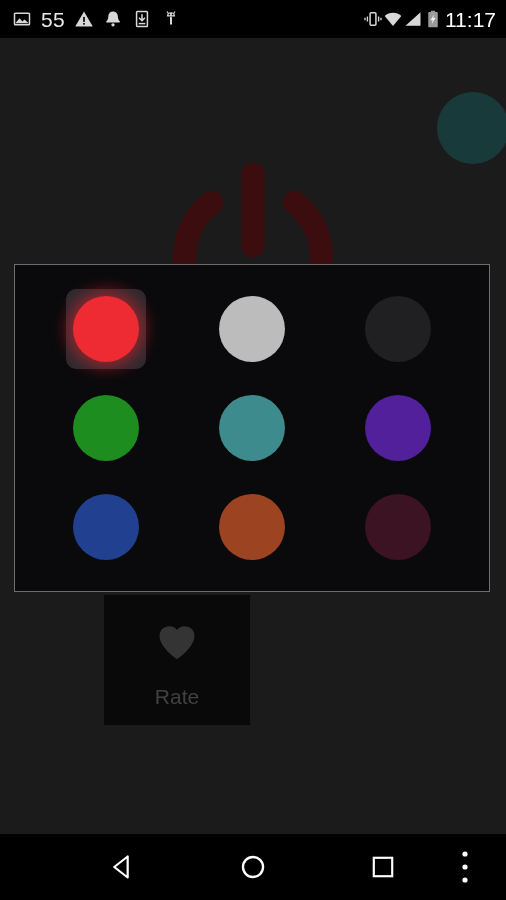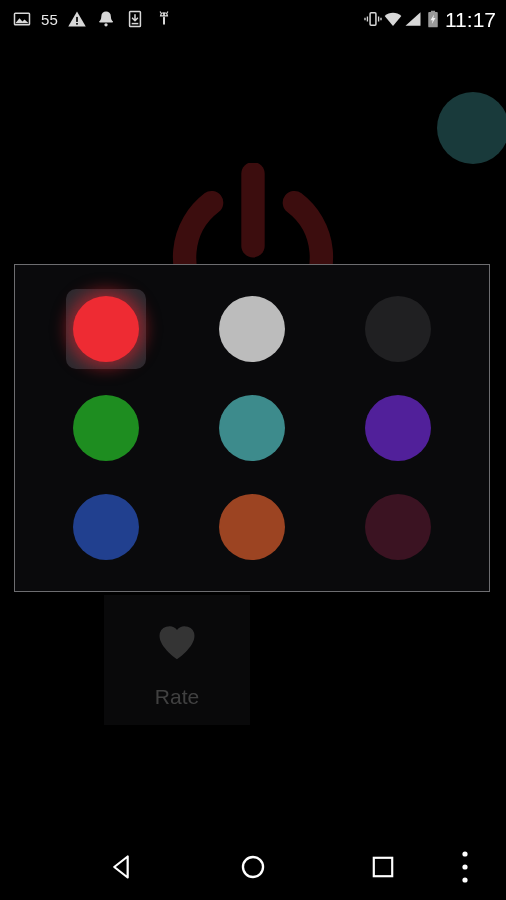--- a/index.html
+++ b/index.html
@@ -40,21 +40,21 @@
     align-items: center;
     gap: 0;
   }
   .sb-icon {
     width: 20px; height: 20px;
     display: block;
     color: #d8d8d8;
   }
   .sb-text {
     color: #e8e8e8;
-    font-size: 15px;
+    font-size: 21px;
     line-height: 1;
     letter-spacing: .2px;
   }
   #clock {
     color: #ffffff;
     font-size: 21px;
     line-height: 1;
     margin-left: 2px;
   }
 
@@ -263,21 +263,21 @@
       <span>
         <svg class="sb-icon" viewBox="0 0 24 24">
           <path d="M9.5 2h5v1.6h2.2c.6 0 1 .5 1 1.1v16.2c0 .6-.4 1.1-1 1.1H7.3c-.6 0-1-.5-1-1.1V4.7c0-.6.4-1.1 1-1.1h2.2z" fill="#9a9a9a"></path>
           <path d="M13.3 6.5L9 13.4h2.6l-1 4.6 4.4-7.2h-2.6z" fill="#f2f2f2"></path>
         </svg>
       </span>
       <span id="clock">11:17</span>
     </div>
   </div>
 
-  <div id="main" style="background: #000000;">
+  <div id="main" style="background: #404040;">
 
     <div id="accent-circle" style="background: rgb(61, 139, 140);"></div>
 
     <div id="power-glyph">
       <svg viewBox="0 0 100 100" width="180" height="180">
         <path d="M27 22 A 38 38 0 1 0 73 22" fill="none" stroke="#8f1f22" stroke-width="13" stroke-linecap="round"></path>
         <line x1="50" y1="6" x2="50" y2="46" stroke="#8f1f22" stroke-width="13" stroke-linecap="round"></line>
       </svg>
     </div>
 

